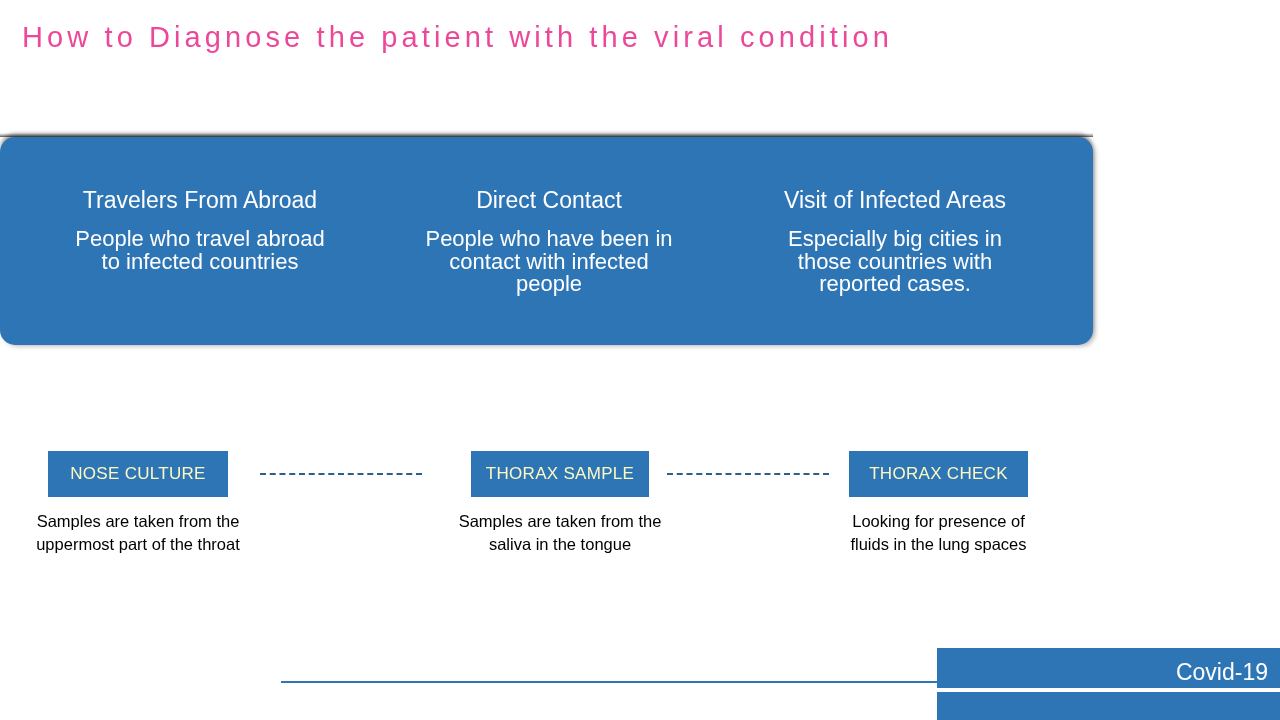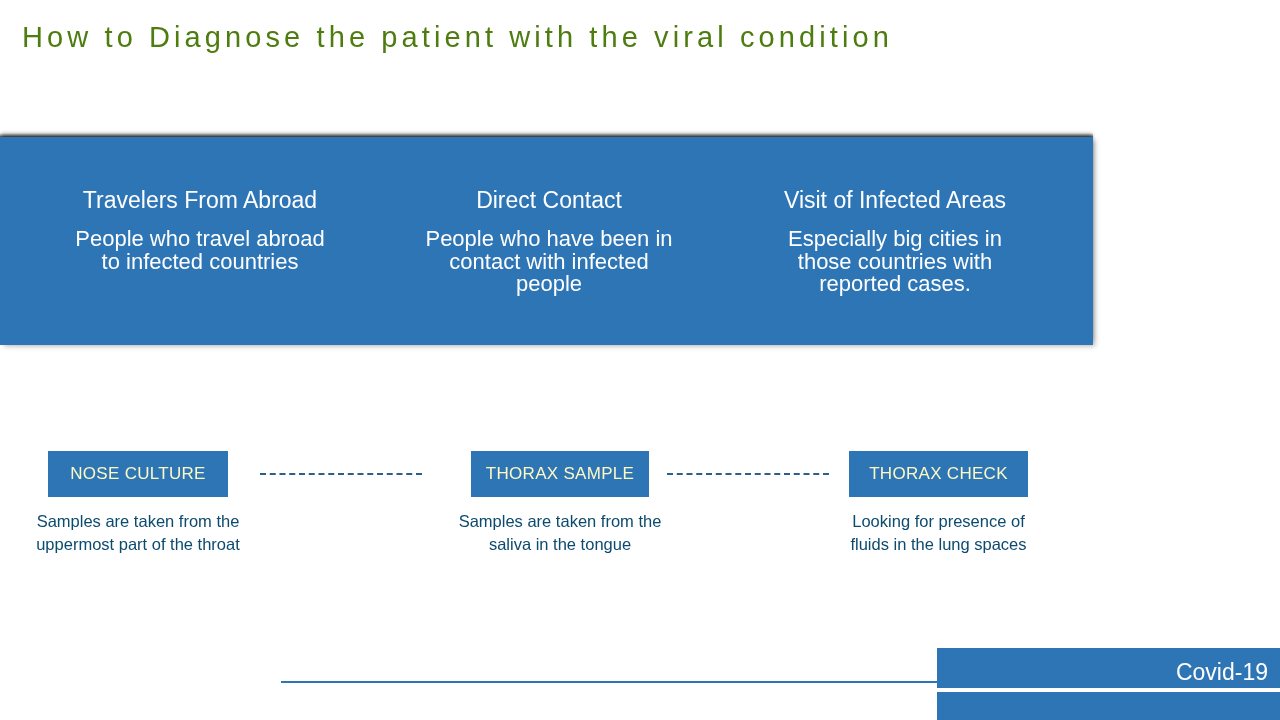--- a/index.html
+++ b/index.html
@@ -17,34 +17,35 @@
   }
 
   
   #slide-title {
     position: absolute;
     left: 22px;
     top: 17px;
     font-size: 29px;
     font-weight: 400;
     letter-spacing: 4.1px;
-    color: #4d7c0f;
+    color: #ec4899;
     white-space: nowrap;
     line-height: 40px;
   }
 
   
   #causes-panel {
     position: absolute;
     left: 0px;
     top: 137px;
     width: 1093px;
     height: 208px;
     background: #2e75b6;
     box-shadow: 0 -4px 4px -1px rgba(0,0,0,0.45), 3px 2px 5px -1px rgba(0,0,0,0.30);
+    border-radius: 15px;
   }
   #causes-panel-shadowtop {
     position: absolute;
     left: 0px;
     top: 133px;
     width: 1093px;
     height: 4px;
     background: linear-gradient(to bottom, rgba(255,255,255,0) 0%, rgba(120,120,120,0.55) 55%, rgba(60,60,60,0.85) 100%);
     pointer-events: none;
   }
@@ -88,21 +89,21 @@
   }
   #step-box-0 { left: 48px;  top: 451px; width: 180px; }
   #step-box-1 { left: 471px; top: 451px; width: 178px; }
   #step-box-2 { left: 849px; top: 451px; width: 179px; }
 
   .step-desc {
     position: absolute;
     text-align: center;
     font-size: 16.5px;
     line-height: 22.6px;
-    color: #0c4a6e;
+    color: #000000;
   }
   #step-desc-0 { left: 28px;  top: 510px; width: 220px; }
   #step-desc-1 { left: 458px; top: 510px; width: 204px; }
   #step-desc-2 { left: 838px; top: 510px; width: 201px; }
 
   .connector {
     position: absolute;
     height: 0;
     border-top: 2px dashed #2e5f8a;
     top: 473px;

